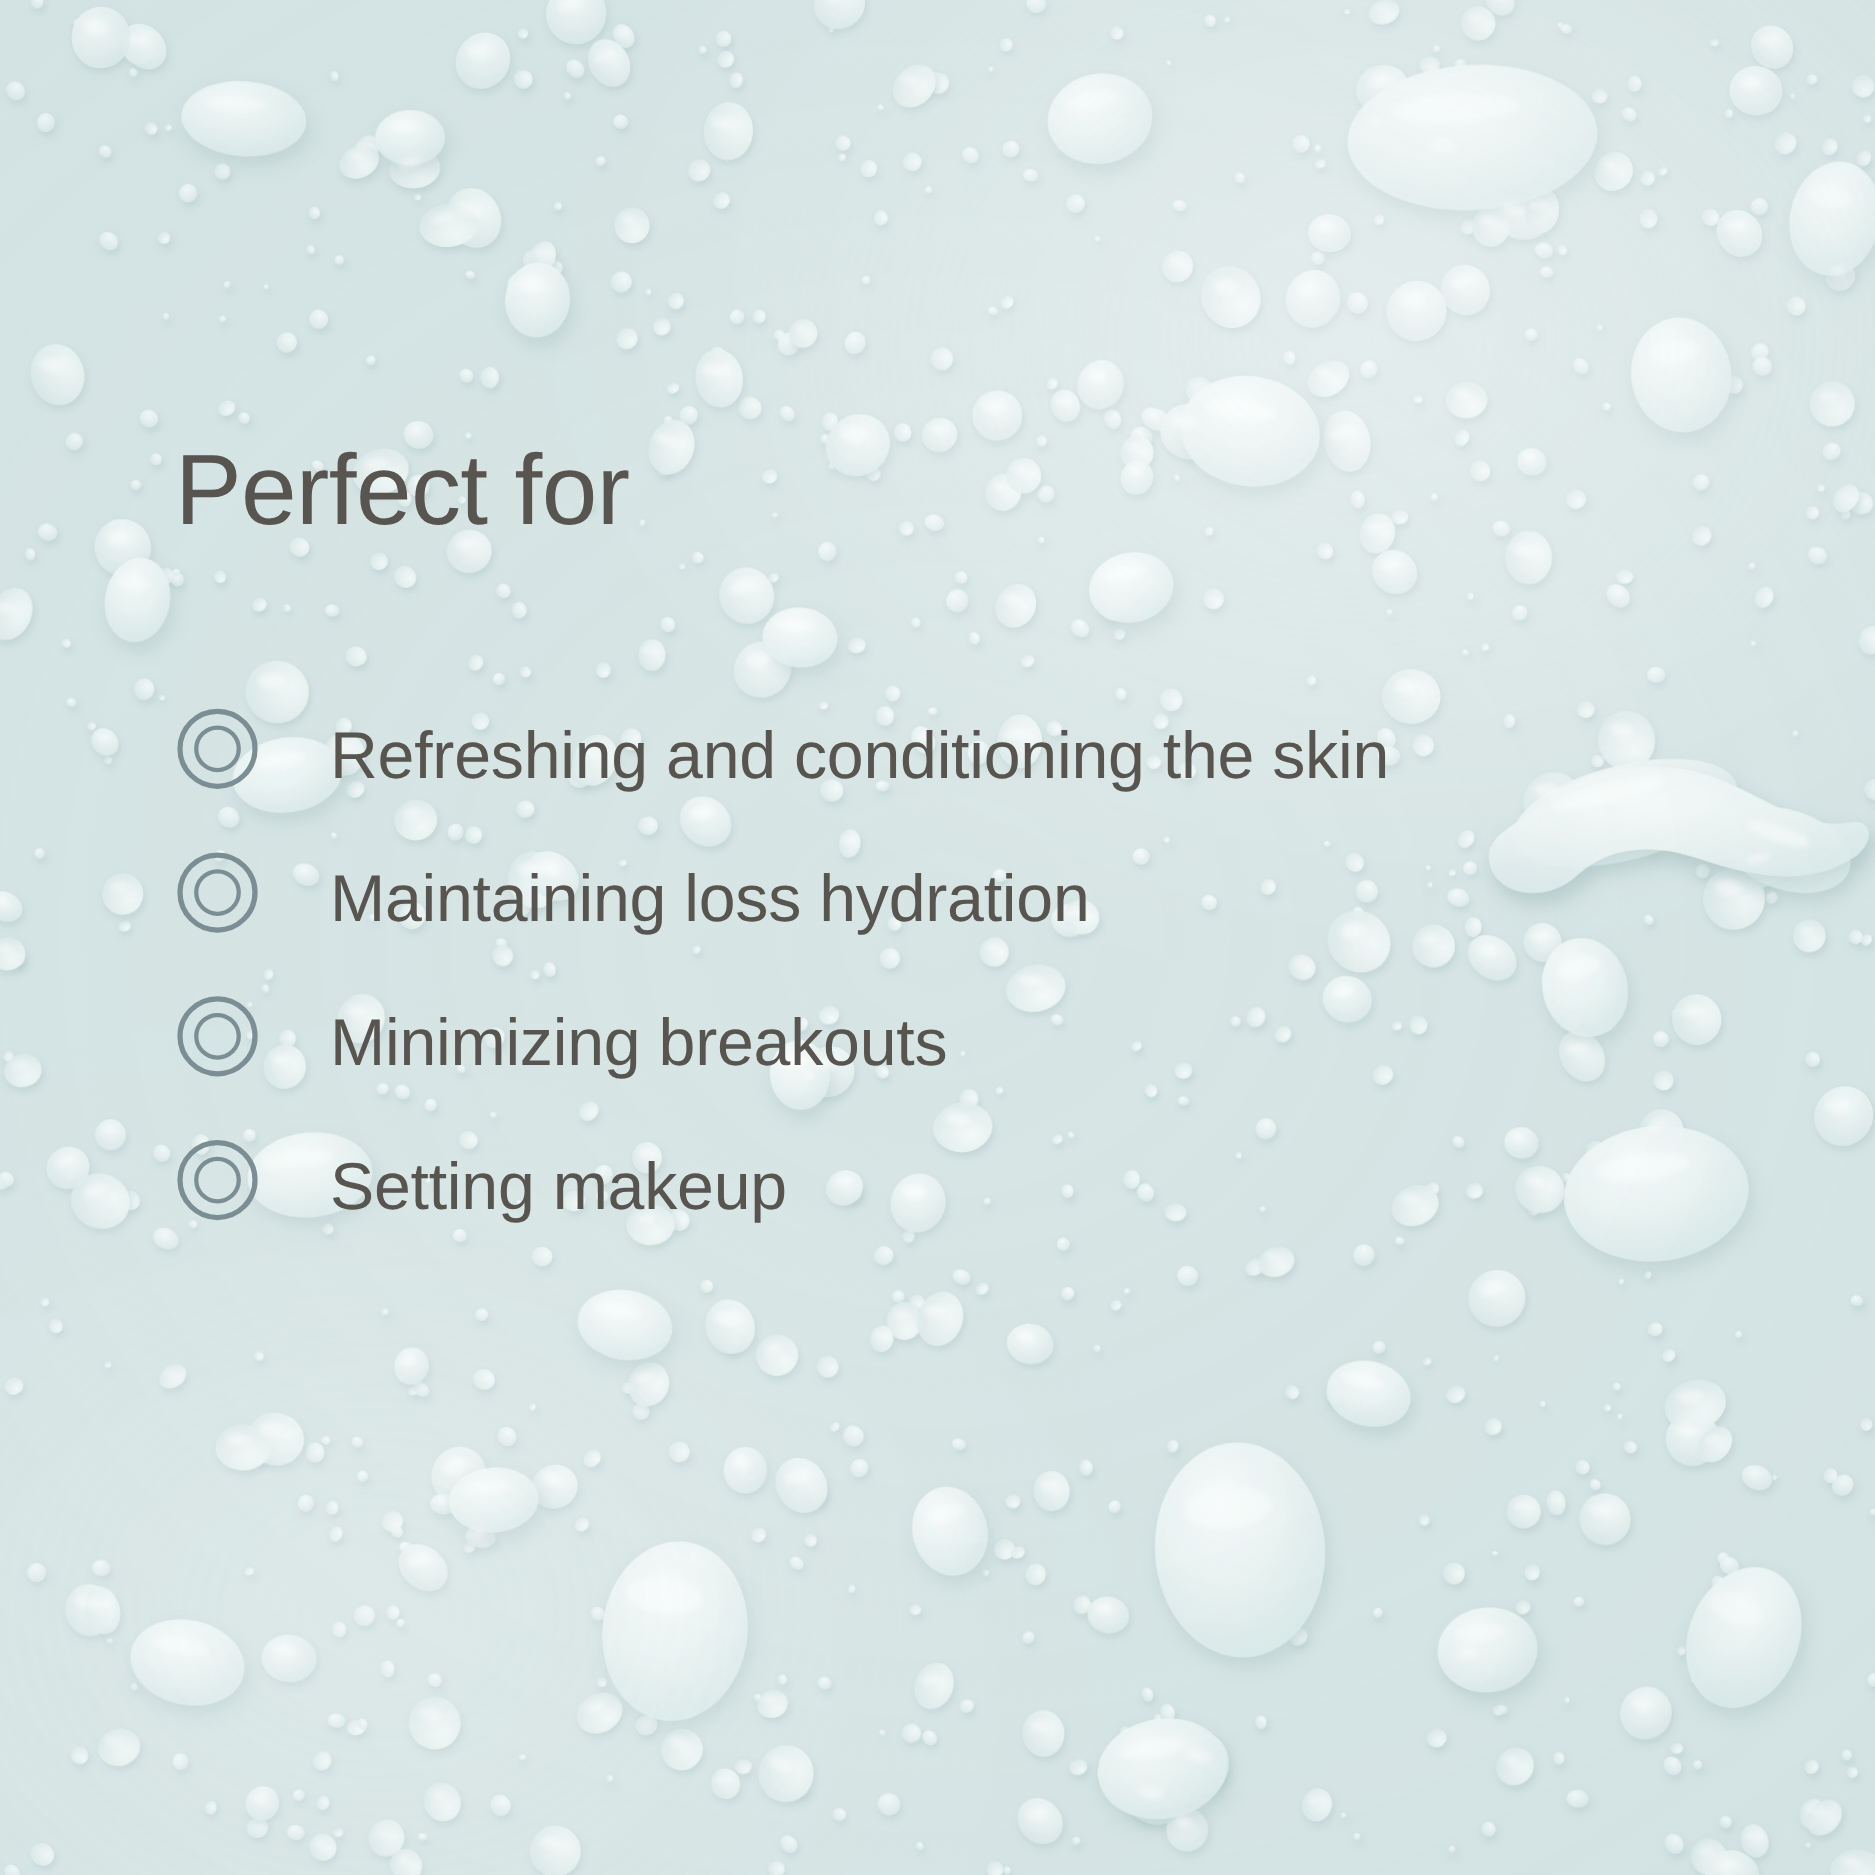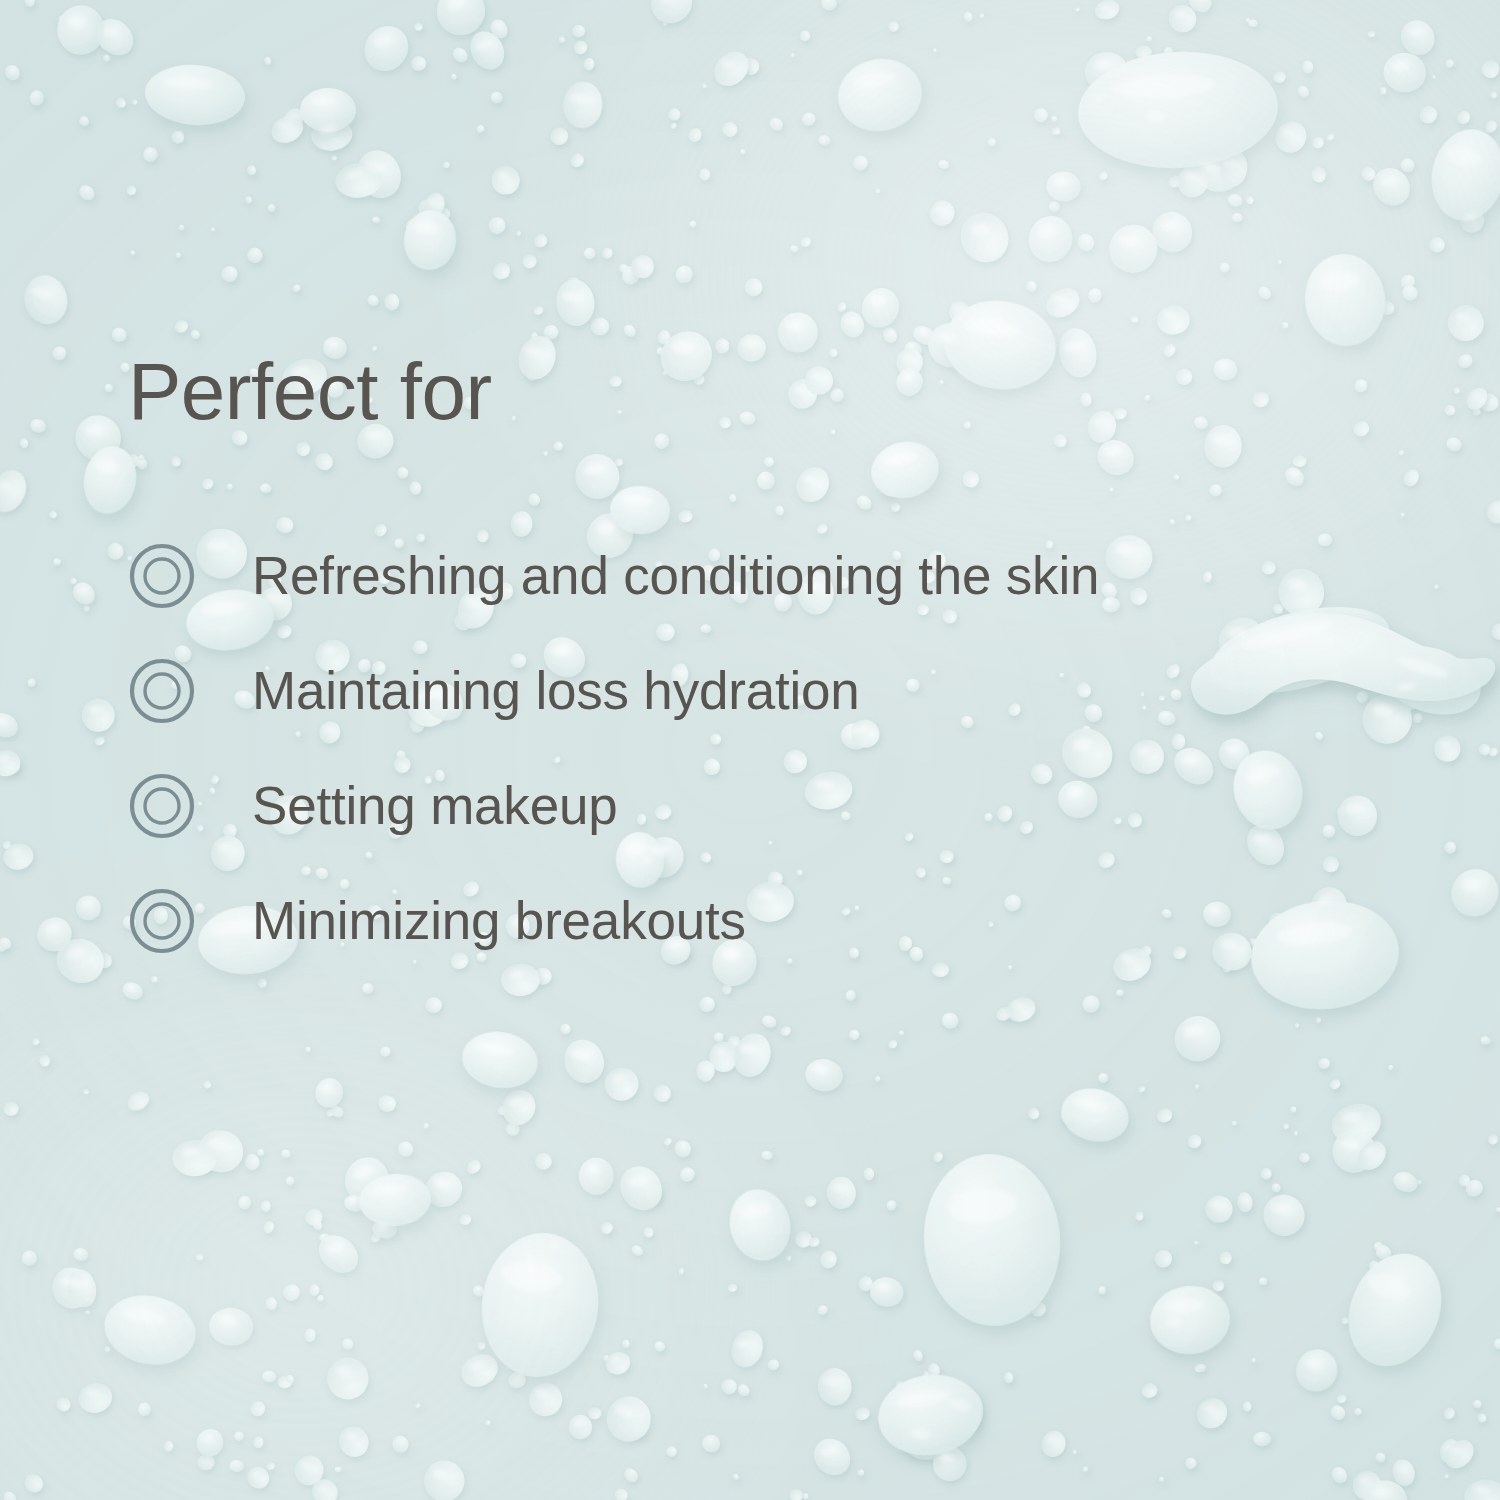--- a/index.html
+++ b/index.html
@@ -35,21 +35,21 @@
     pointer-events: none;
     background:
       radial-gradient(ellipse 70% 55% at 72% 18%, rgba(255,255,255,0.34), rgba(255,255,255,0) 62%),
       radial-gradient(ellipse 62% 50% at 20% 86%, rgba(255,255,255,0.20), rgba(255,255,255,0) 66%),
       radial-gradient(ellipse 90% 80% at 50% 50%, rgba(255,255,255,0.06), rgba(190,214,214,0.16) 100%);
   }
 
   
   #content {
     position: absolute;
-    left: 128px;
+    left: 140px;
     top: 352px;
     width: 1280px;
   }
 
   #page-title {
     font-size: 80px;
     font-weight: 300;
     letter-spacing: -0.5px;
     color: #585450;
     line-height: 1.0;
@@ -58,21 +58,21 @@
   }
 
   #benefit-list {
     list-style: none;
     margin: 0;
     padding: 0;
   }
 
   .benefit-item {
     display: flex;
-    align-items: center;
+    align-items: flex-end;
     height: 115px;
   }
 
   .bullet-icon {
     flex: 0 0 auto;
     width: 68px;
     height: 68px;
     margin-right: 56px;
     display: block;
   }
@@ -1204,26 +1204,26 @@
         </svg>
         <span class="benefit-label">Maintaining loss hydration</span>
       </li>
 
 
       <li class="benefit-item">
         <svg class="bullet-icon" viewBox="0 0 68 68">
           <circle cx="34" cy="34" r="30" fill="none" stroke="#7b8e94" stroke-width="4.2"></circle>
           <circle cx="34" cy="34" r="17" fill="none" stroke="#7b8e94" stroke-width="3.4"></circle>
         </svg>
-        <span class="benefit-label">Setting makeup</span>
+        <span class="benefit-label">Minimizing breakouts</span>
       </li>
 
       <li class="benefit-item">
         <svg class="bullet-icon" viewBox="0 0 68 68">
           <circle cx="34" cy="34" r="30" fill="none" stroke="#7b8e94" stroke-width="4.2"></circle>
           <circle cx="34" cy="34" r="17" fill="none" stroke="#7b8e94" stroke-width="3.4"></circle>
         </svg>
-        <span class="benefit-label">Minimizing breakouts</span>
+        <span class="benefit-label">Setting makeup</span>
       </li>
 
     </ul>
   </div>
 </div>
 
 </body></html>

